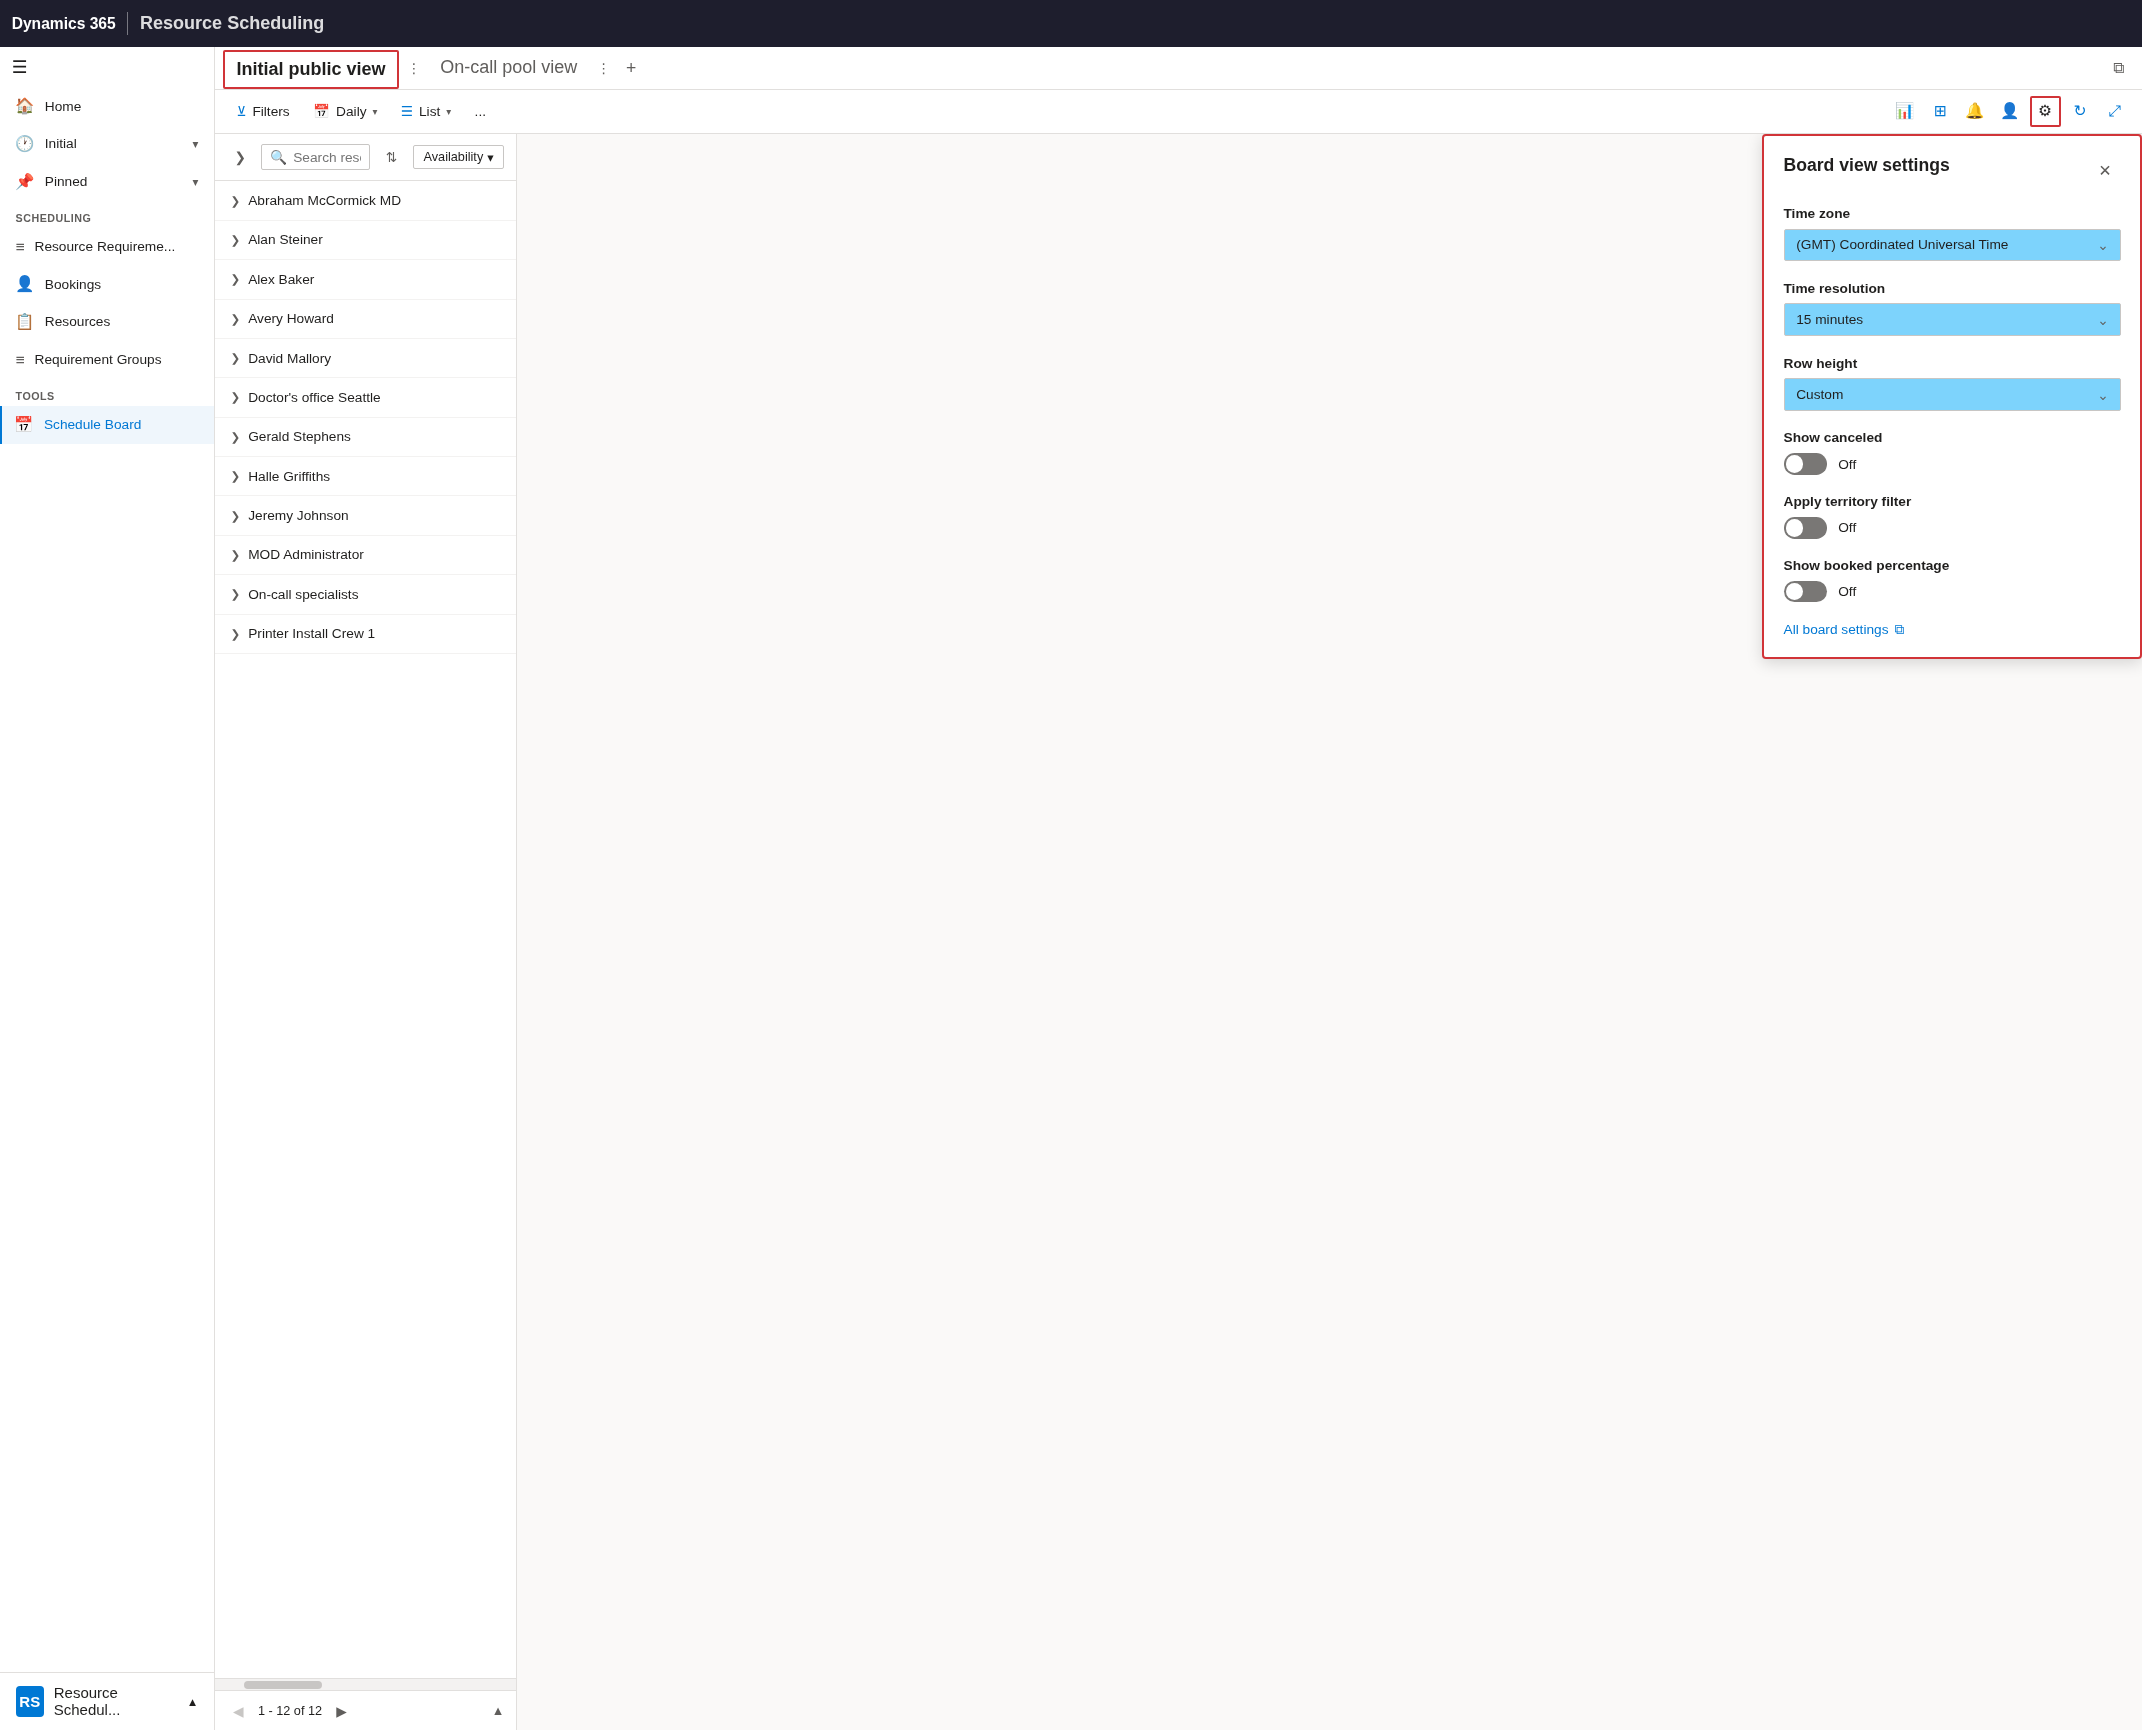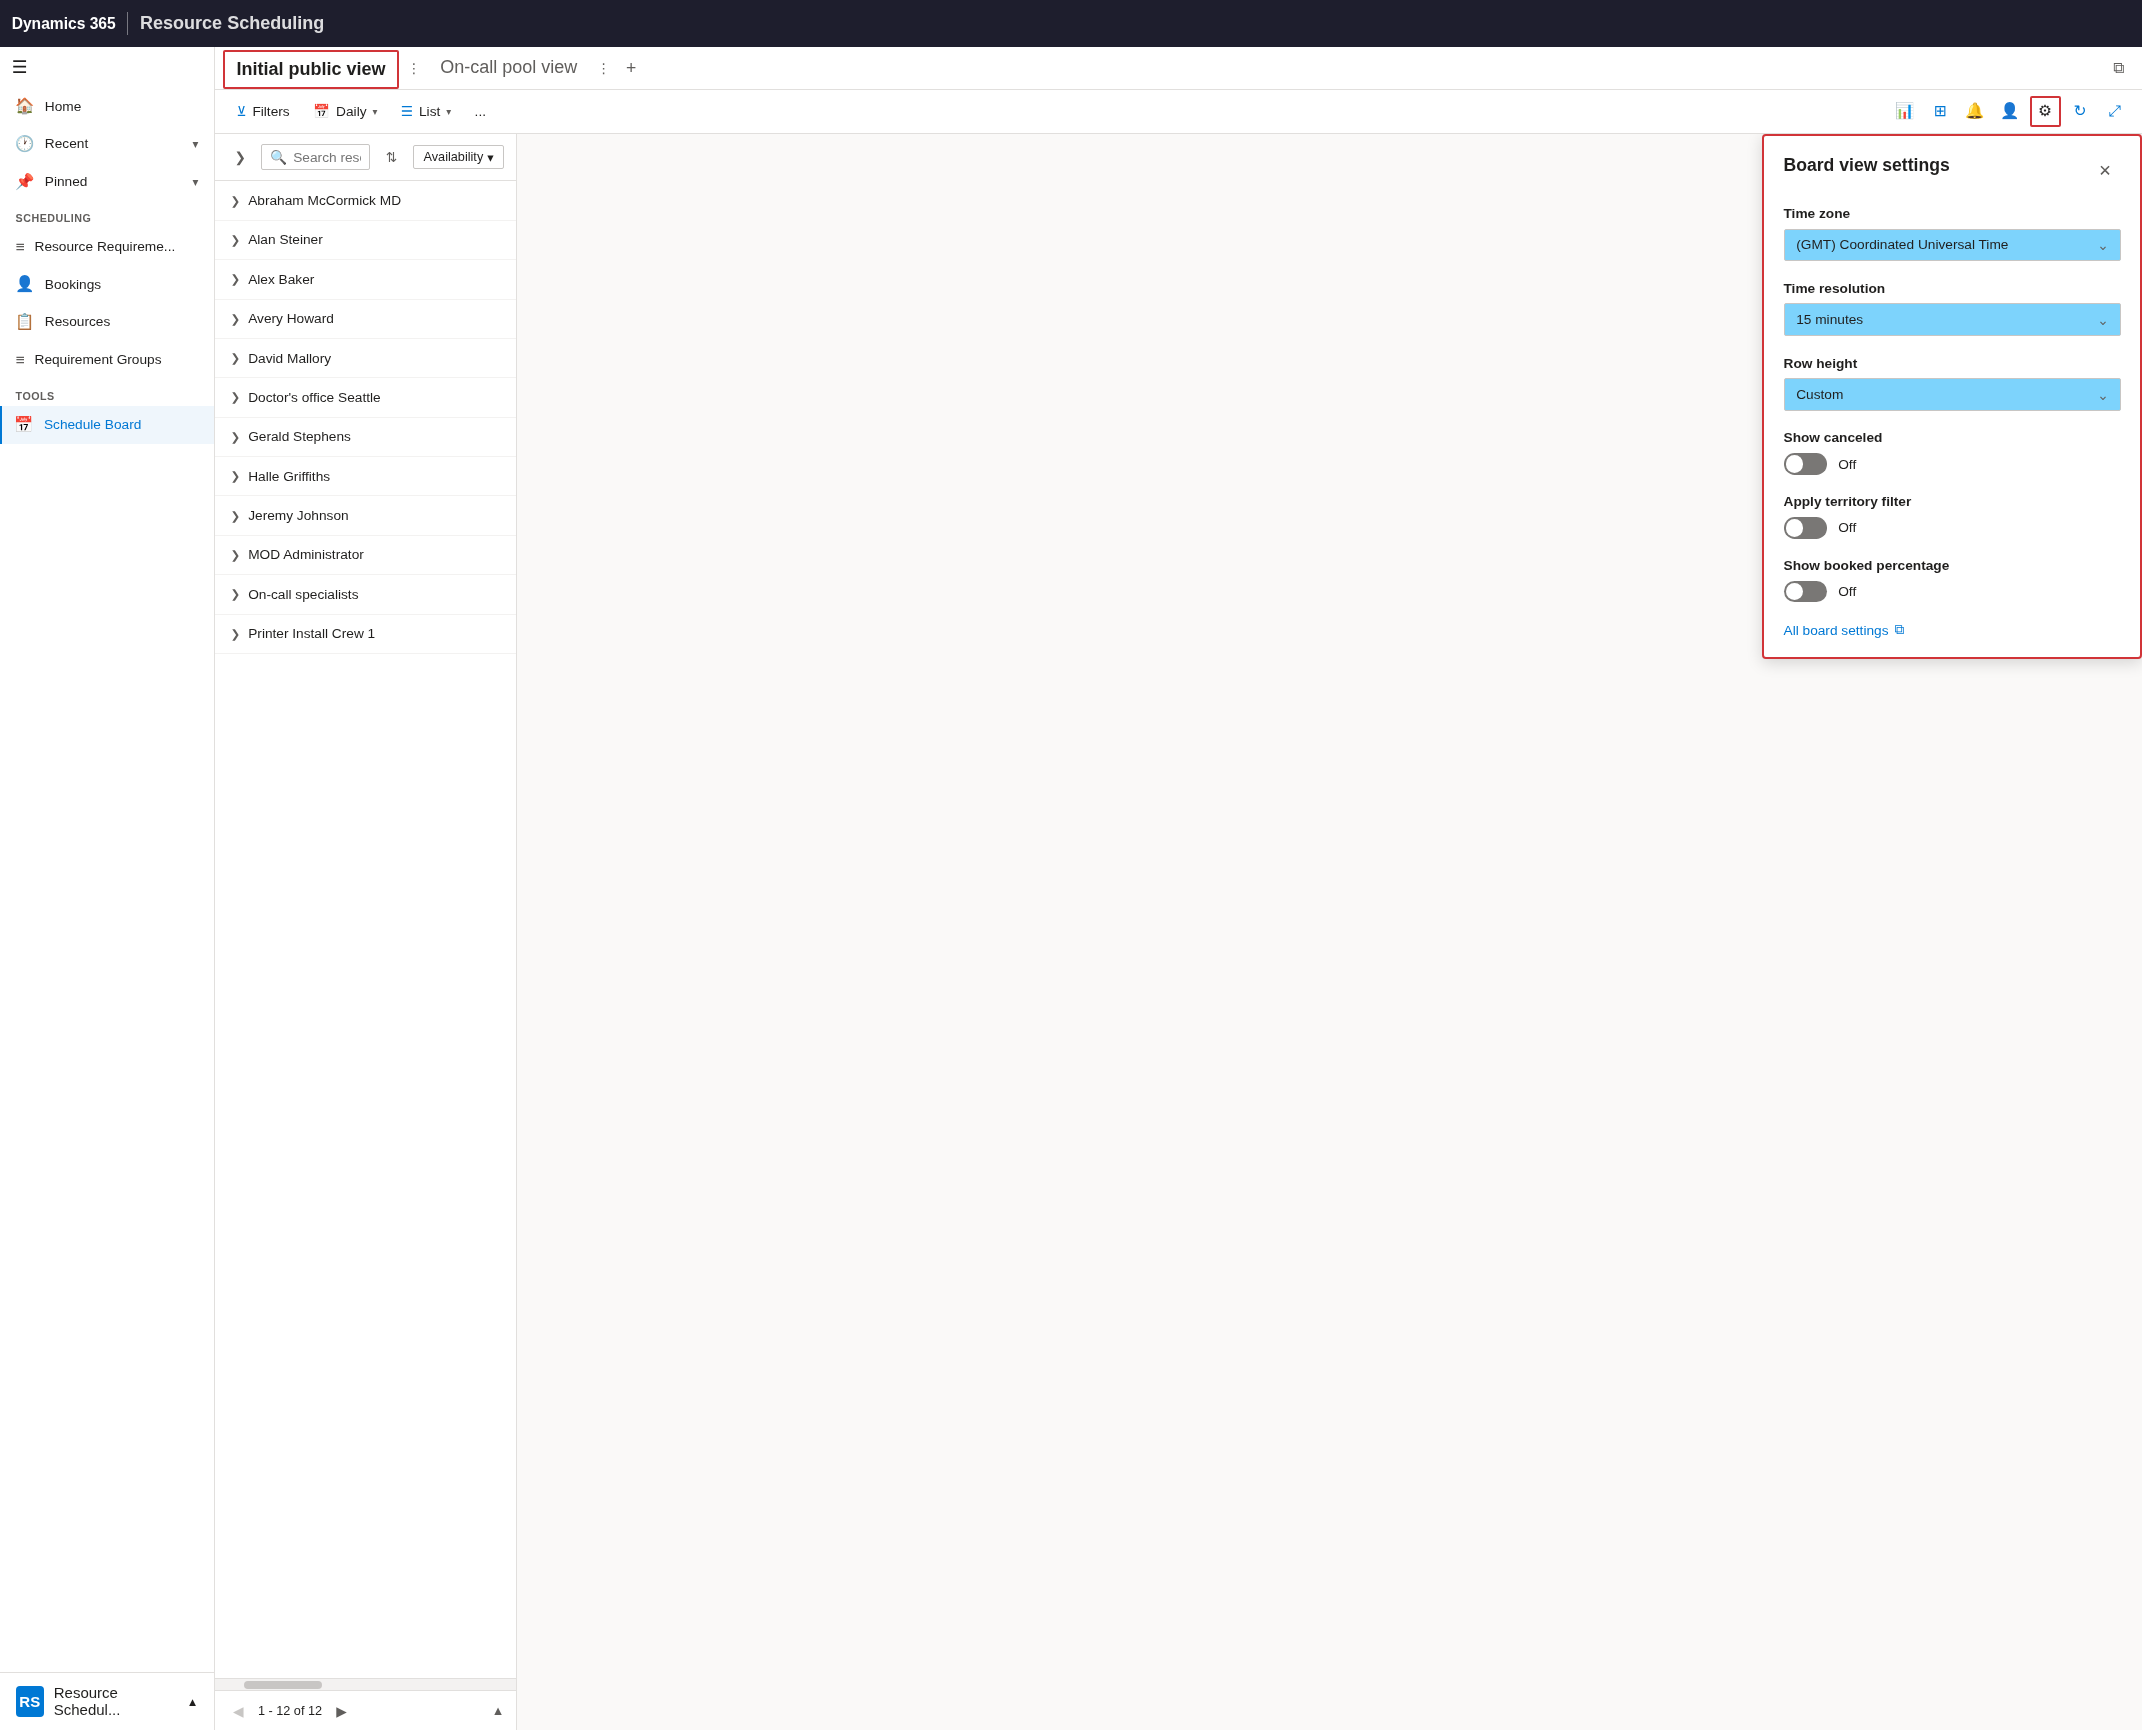--- a/index.html
+++ b/index.html
@@ -467,21 +467,21 @@
       height: 17.6px;
       background: white;
       border-radius: 50%;
     }
     .toggle-label {
       font-size: 13.7px;
       color: #201f1e;
     }
     .settings-link {
       display: flex;
-      align-items: flex-end;
+      align-items: center;
       gap: 5.9px;
       color: #0078d4;
       font-size: 13.7px;
       cursor: pointer;
       margin-top: 15.6px;
     }
 
     
     .calendar-area {
       flex: 1;
@@ -527,21 +527,21 @@
     <div class="sidebar-header">
       <span>☰</span>
     </div>
 
     <div class="sidebar-nav-item">
       <span class="nav-icon-s">🏠</span>
       <span>Home</span>
     </div>
     <div class="sidebar-nav-item">
       <span class="nav-icon-s">🕐</span>
-      <span>Recent</span>
+      <span>Initial</span>
       <span class="chevron">▾</span>
     </div>
     <div class="sidebar-nav-item">
       <span class="nav-icon-s">📌</span>
       <span>Pinned</span>
       <span class="chevron">▾</span>
     </div>
 
     <div class="sidebar-section-label">Scheduling</div>
 

